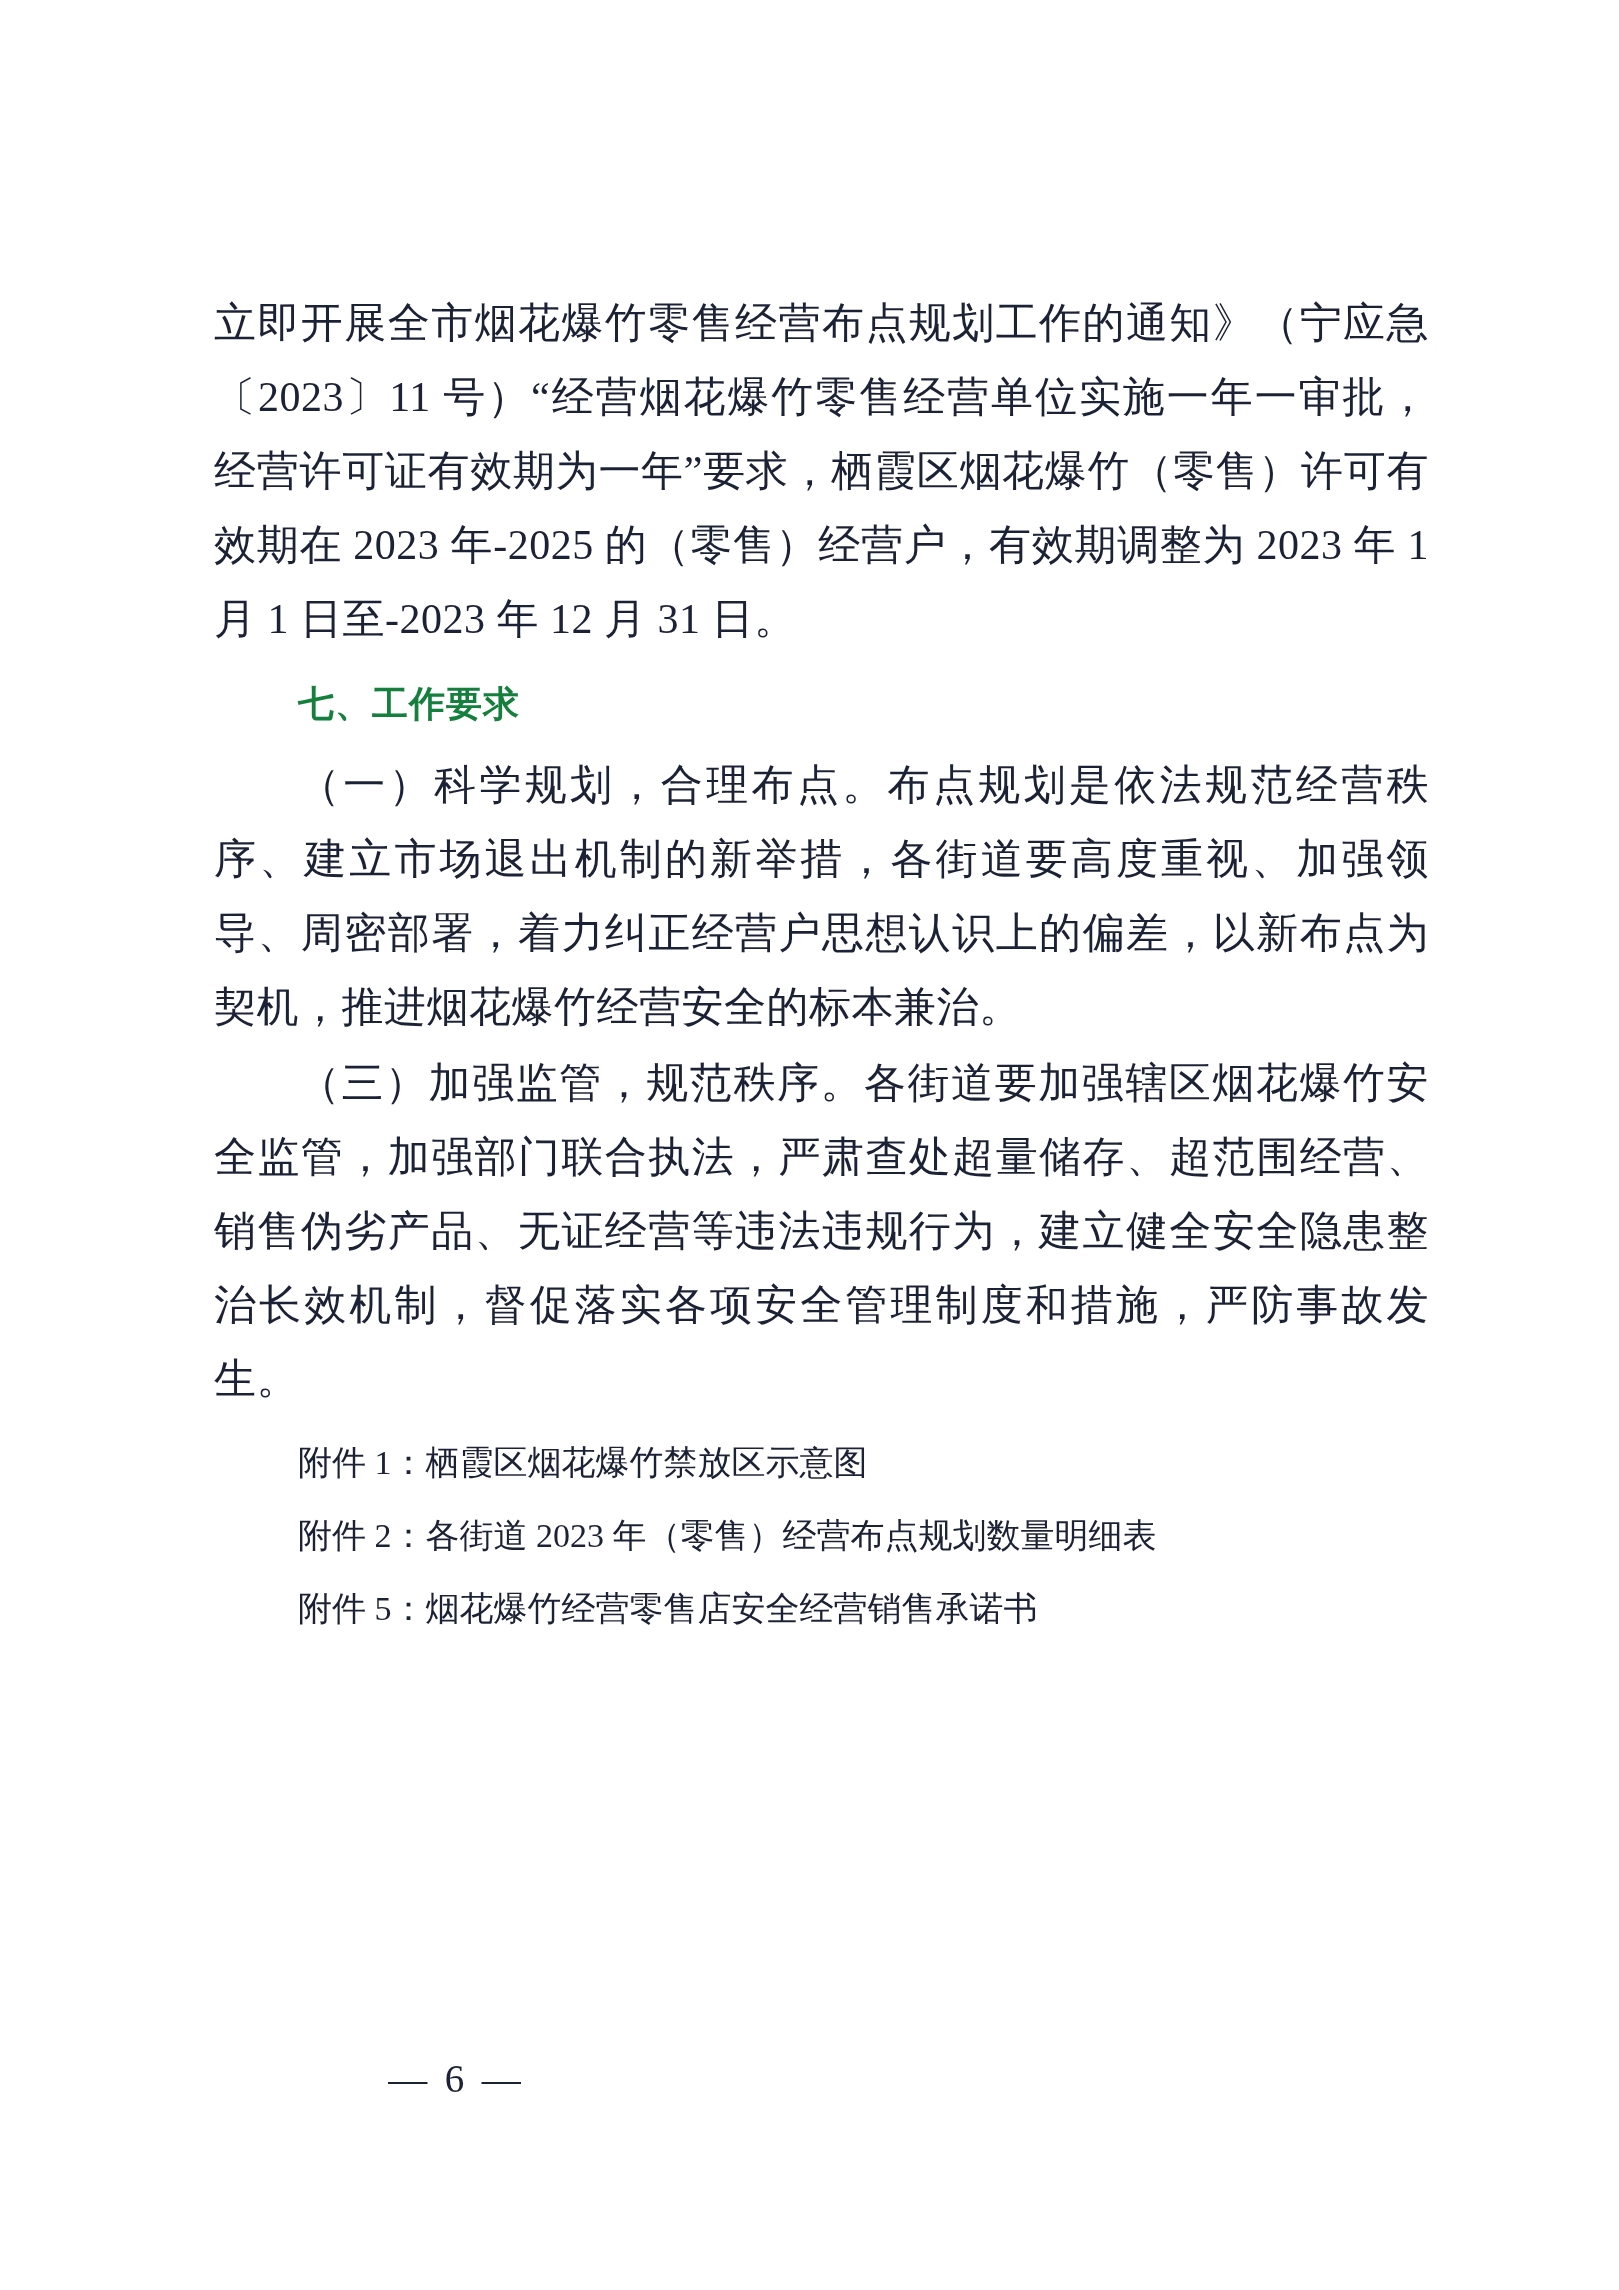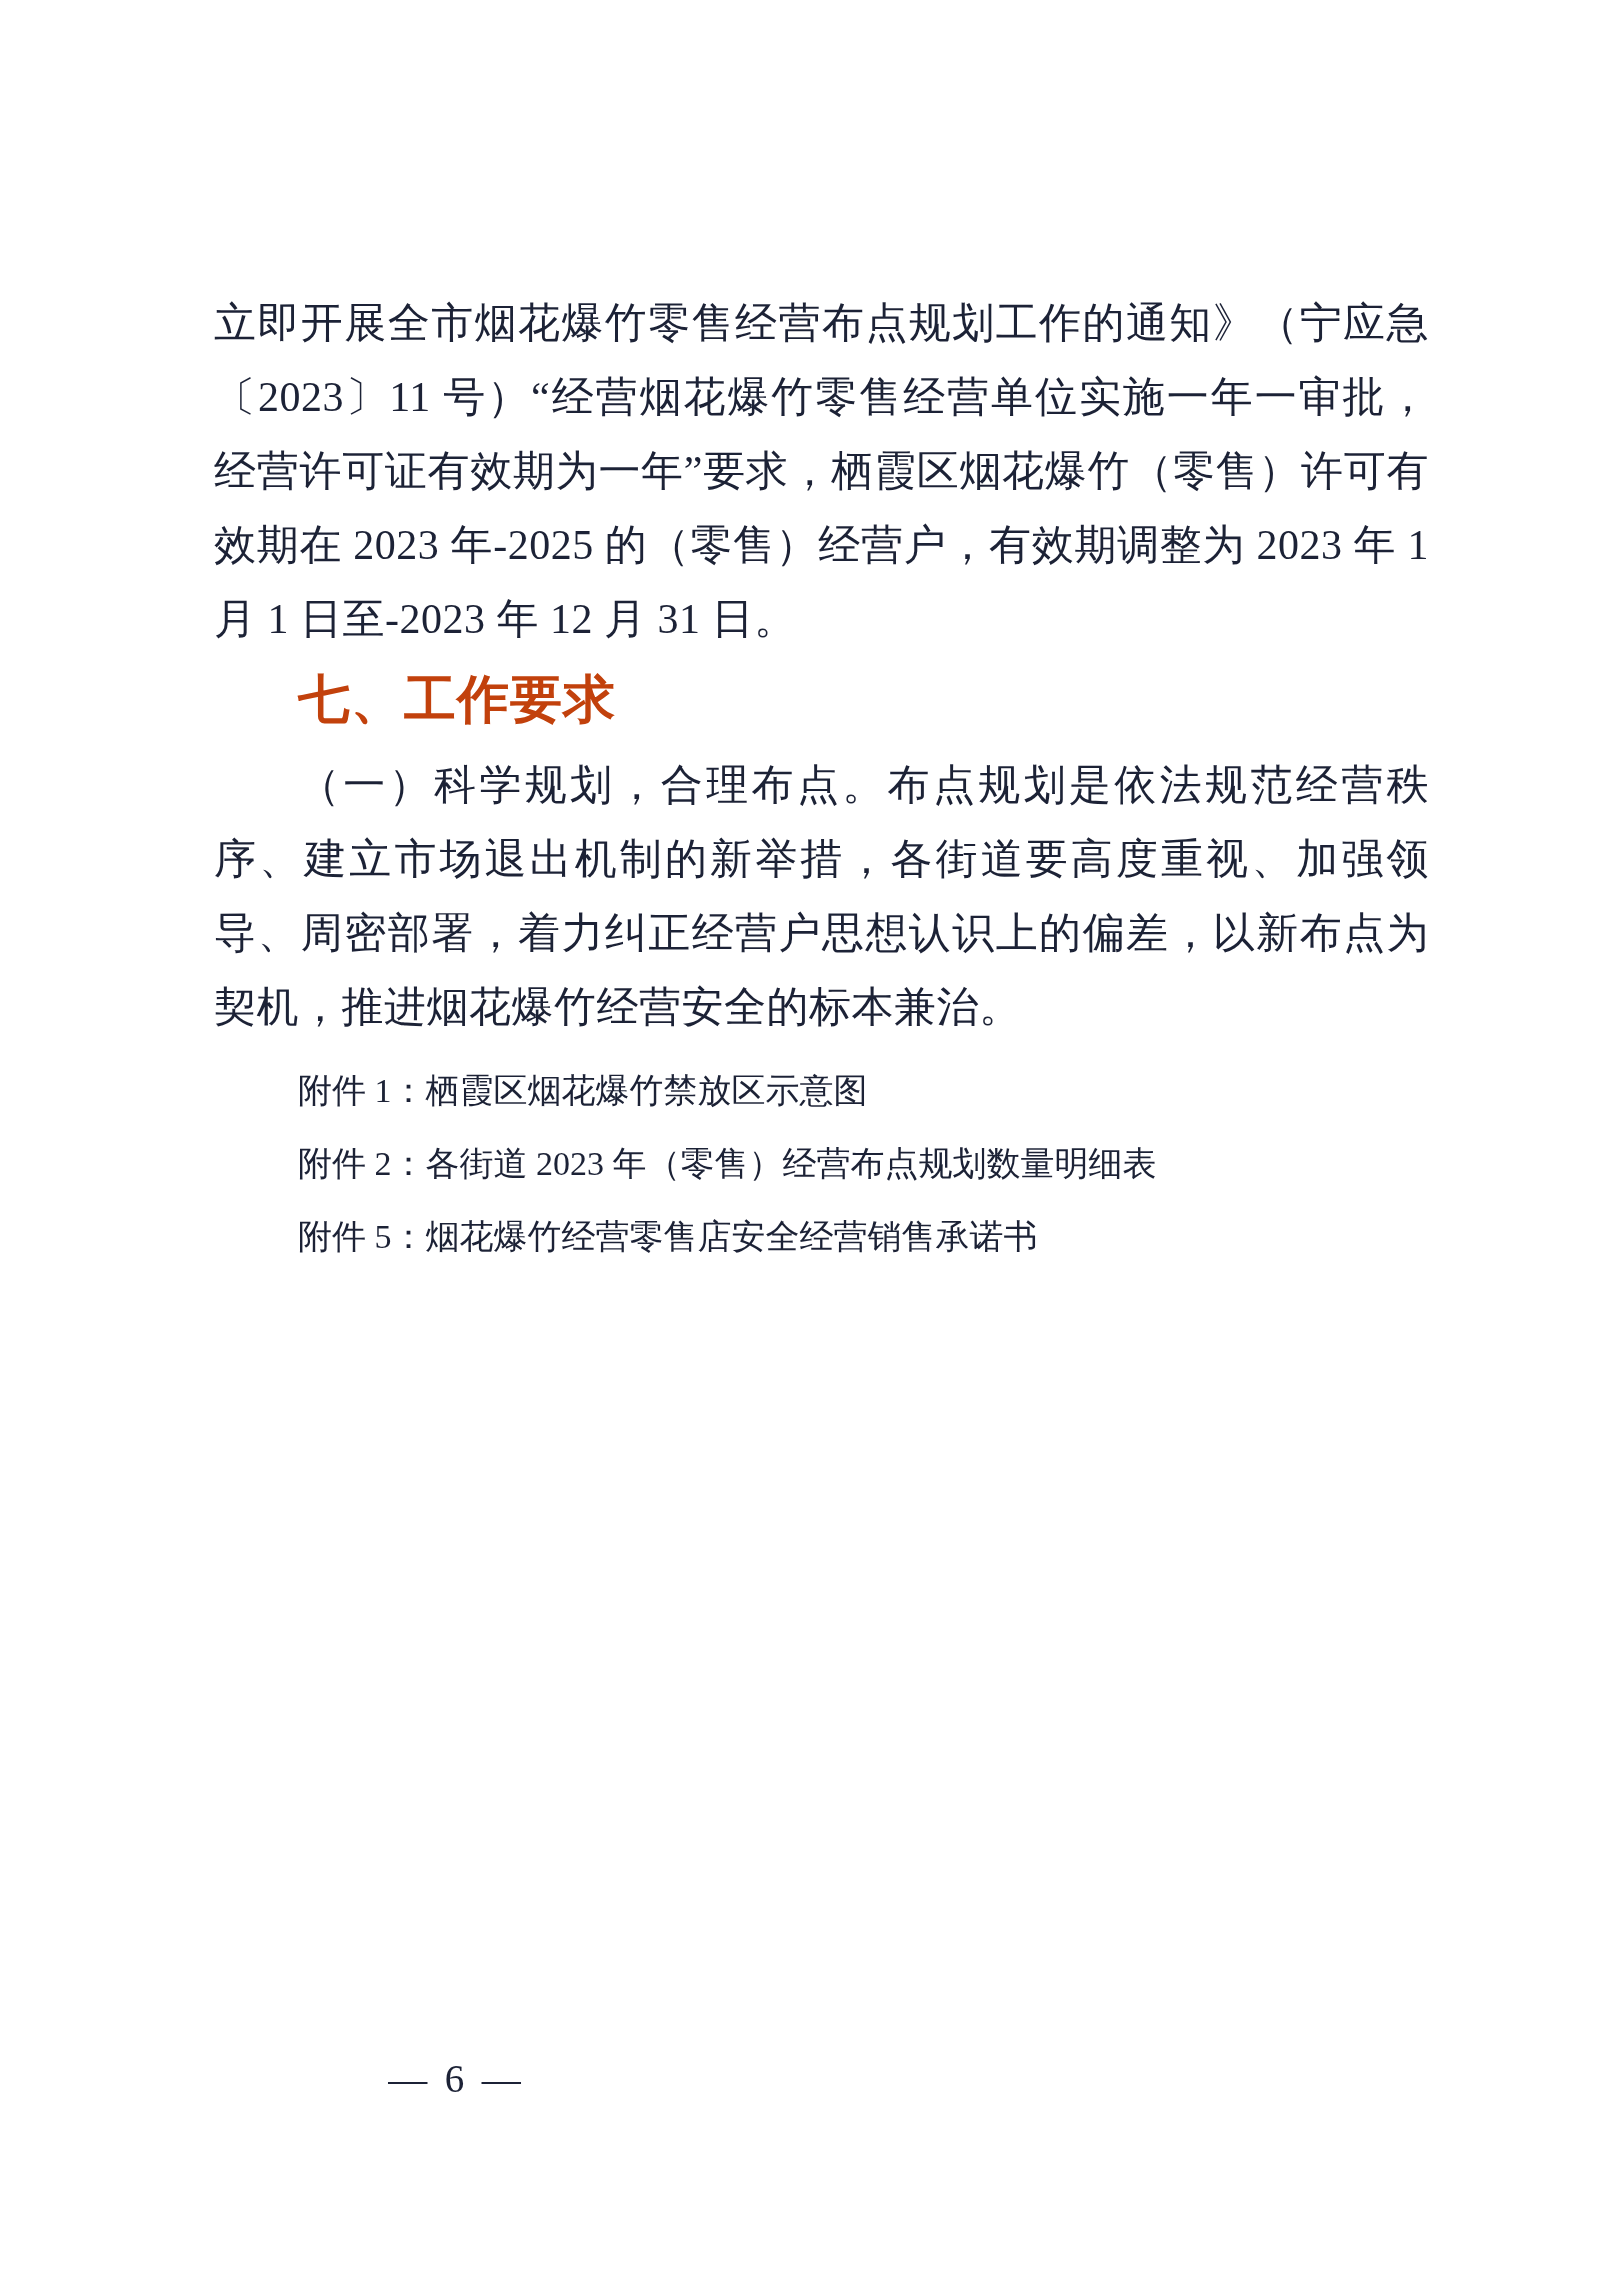--- a/index.html
+++ b/index.html
@@ -31,28 +31,27 @@
     text-align: justify;
     text-justify: inter-ideograph;
     margin: 0 0 2px 0;
     color: #1c2236;
     font-weight: 500;
   }
   .para.indent {
     text-indent: 84px;
   }
   .section-title {
-    font-size: 52px;
+    font-size: 36px;
     line-height: 84px;
     font-weight: 700;
     text-indent: 84px;
     margin: 5.9px 0 2px 0;
-    color: #c2410c;
+    color: #15803d;
     letter-spacing: 1px;
-    font-family: Liberation Mono, monospace;
   }
   .attach {
     font-size: 34px;
     line-height: 73px;
     text-indent: 84px;
     margin: 0;
     color: #1c2236;
     font-weight: 500;
   }
   .attach-list {
@@ -80,20 +79,21 @@
 <div class="page">
   <div class="content">
 
     <p class="para">立即开展全市烟花爆竹零售经营布点规划工作的通知》（宁应急〔2023〕11 号）“经营烟花爆竹零售经营单位实施一年一审批，经营许可证有效期为一年”要求，栖霞区烟花爆竹（零售）许可有效期在 2023 年-2025 的（零售）经营户，有效期调整为 2023 年 1 月 1 日至-2023 年 12 月 31 日。</p>
 
     <h2 class="section-title">七、工作要求</h2>
 
     <p class="para indent">（一）科学规划，合理布点。布点规划是依法规范经营秩序、建立市场退出机制的新举措，各街道要高度重视、加强领导、周密部署，着力纠正经营户思想认识上的偏差，以新布点为契机，推进烟花爆竹经营安全的标本兼治。</p>
 
 
+    <p class="para indent">（三）加强监管，规范秩序。各街道要加强辖区烟花爆竹安全监管，加强部门联合执法，严肃查处超量储存、超范围经营、销售伪劣产品、无证经营等违法违规行为，建立健全安全隐患整治长效机制，督促落实各项安全管理制度和措施，严防事故发生。</p>
 
     <div class="attach-list">
       <p class="attach">附件 1：栖霞区烟花爆竹禁放区示意图</p>
       <p class="attach">附件 2：各街道 2023 年（零售）经营布点规划数量明细表</p>
       <p class="attach">附件 5：烟花爆竹经营零售店安全经营销售承诺书</p>
     </div>
 
   </div>
 
   <div class="page-number">

